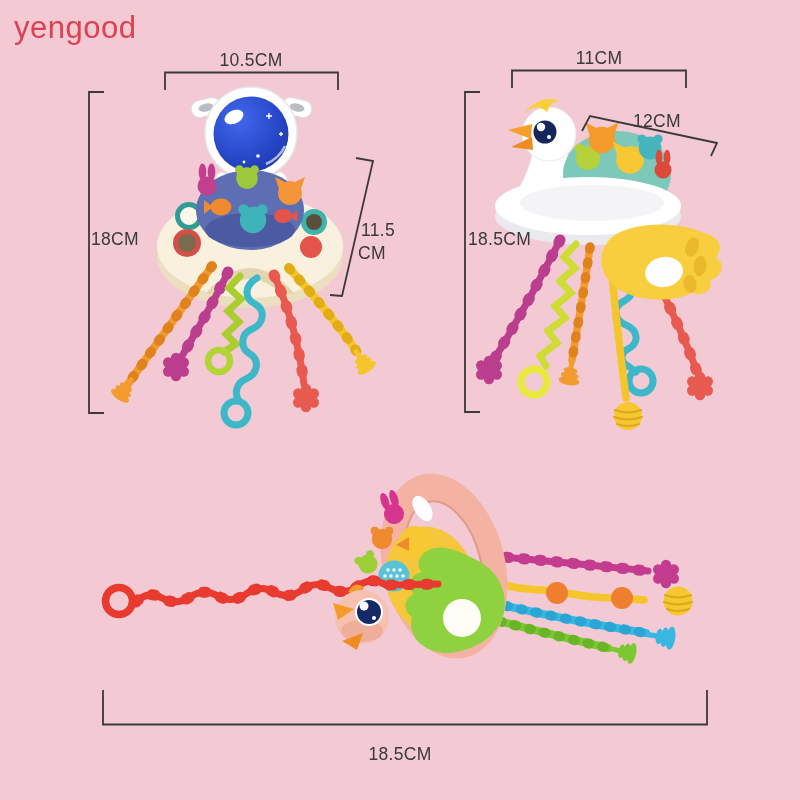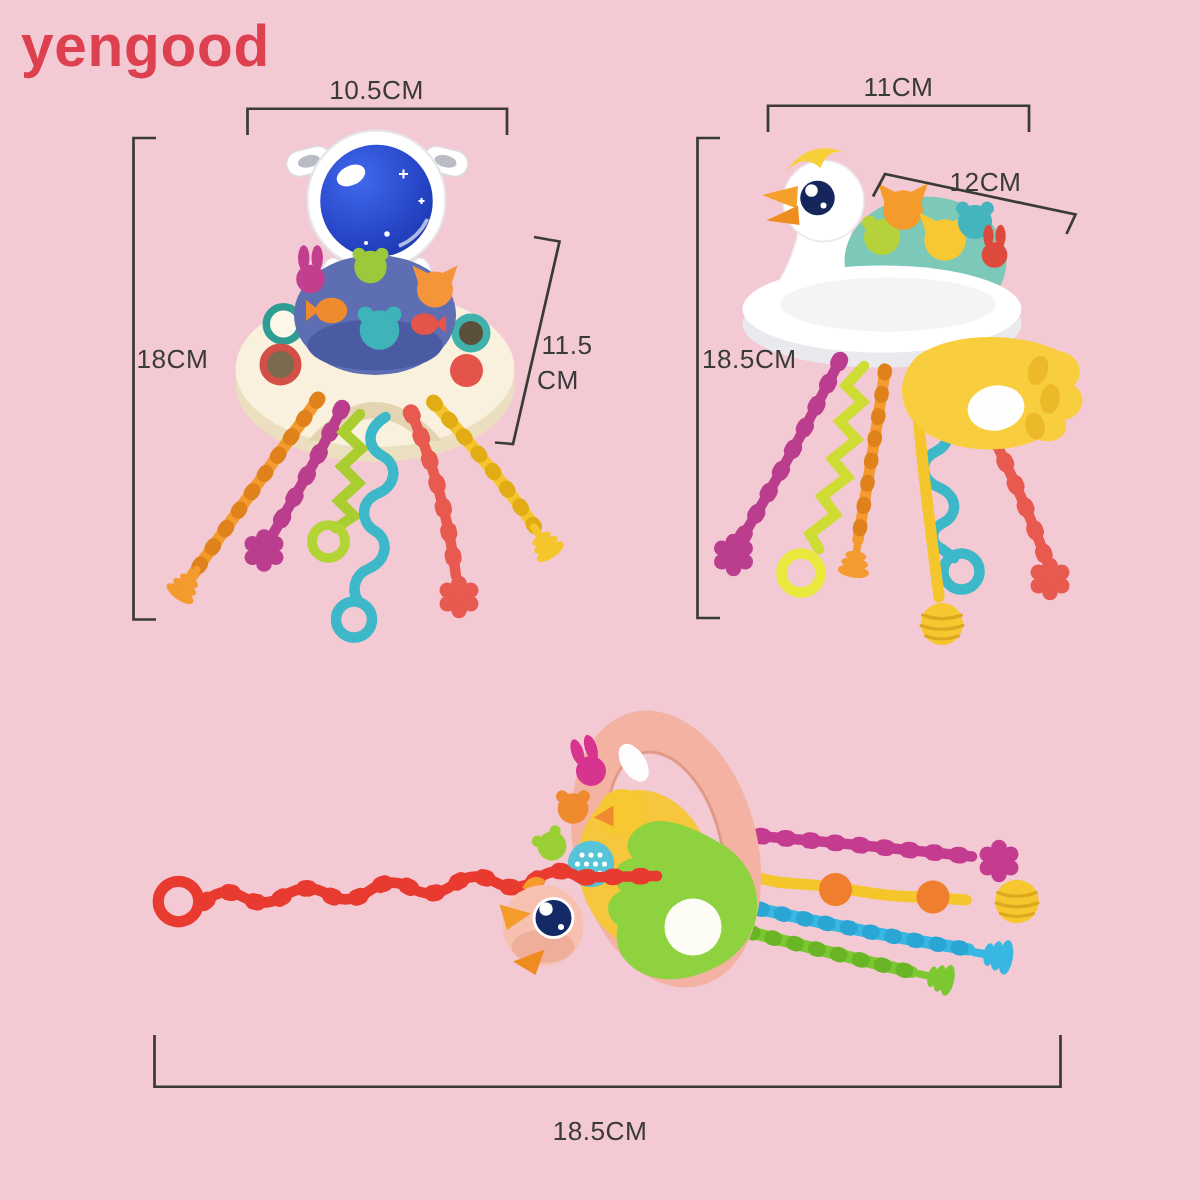--- a/index.html
+++ b/index.html
@@ -1,18 +1,18 @@
 <!DOCTYPE html>
 <html><head>
 <meta charset="utf-8">
 <style>
   html,body{margin:0;padding:0;}
   .stage{position:relative;width:800px;height:800px;background:#f3c9d3;overflow:hidden;
          font-family:"Liberation Sans",sans-serif;}
-  .watermark{position:absolute;left:14px;top:10px;font-size:39px;font-weight:bold;
+  .watermark{position:absolute;left:14px;top:10px;font-size:31px;font-weight:normal;
              color:#dd4150;letter-spacing:.5px;}
   svg.scene{position:absolute;left:0;top:0;}
   .dim{stroke:#3a3a3a;stroke-width:1.8;fill:none;}
   .dim-text{font-size:17.5px;fill:#3a3a3a;letter-spacing:.3px;
             font-family:"Liberation Sans",sans-serif;}
 </style>
 </head>
 <body>
 
 <div class="stage">

